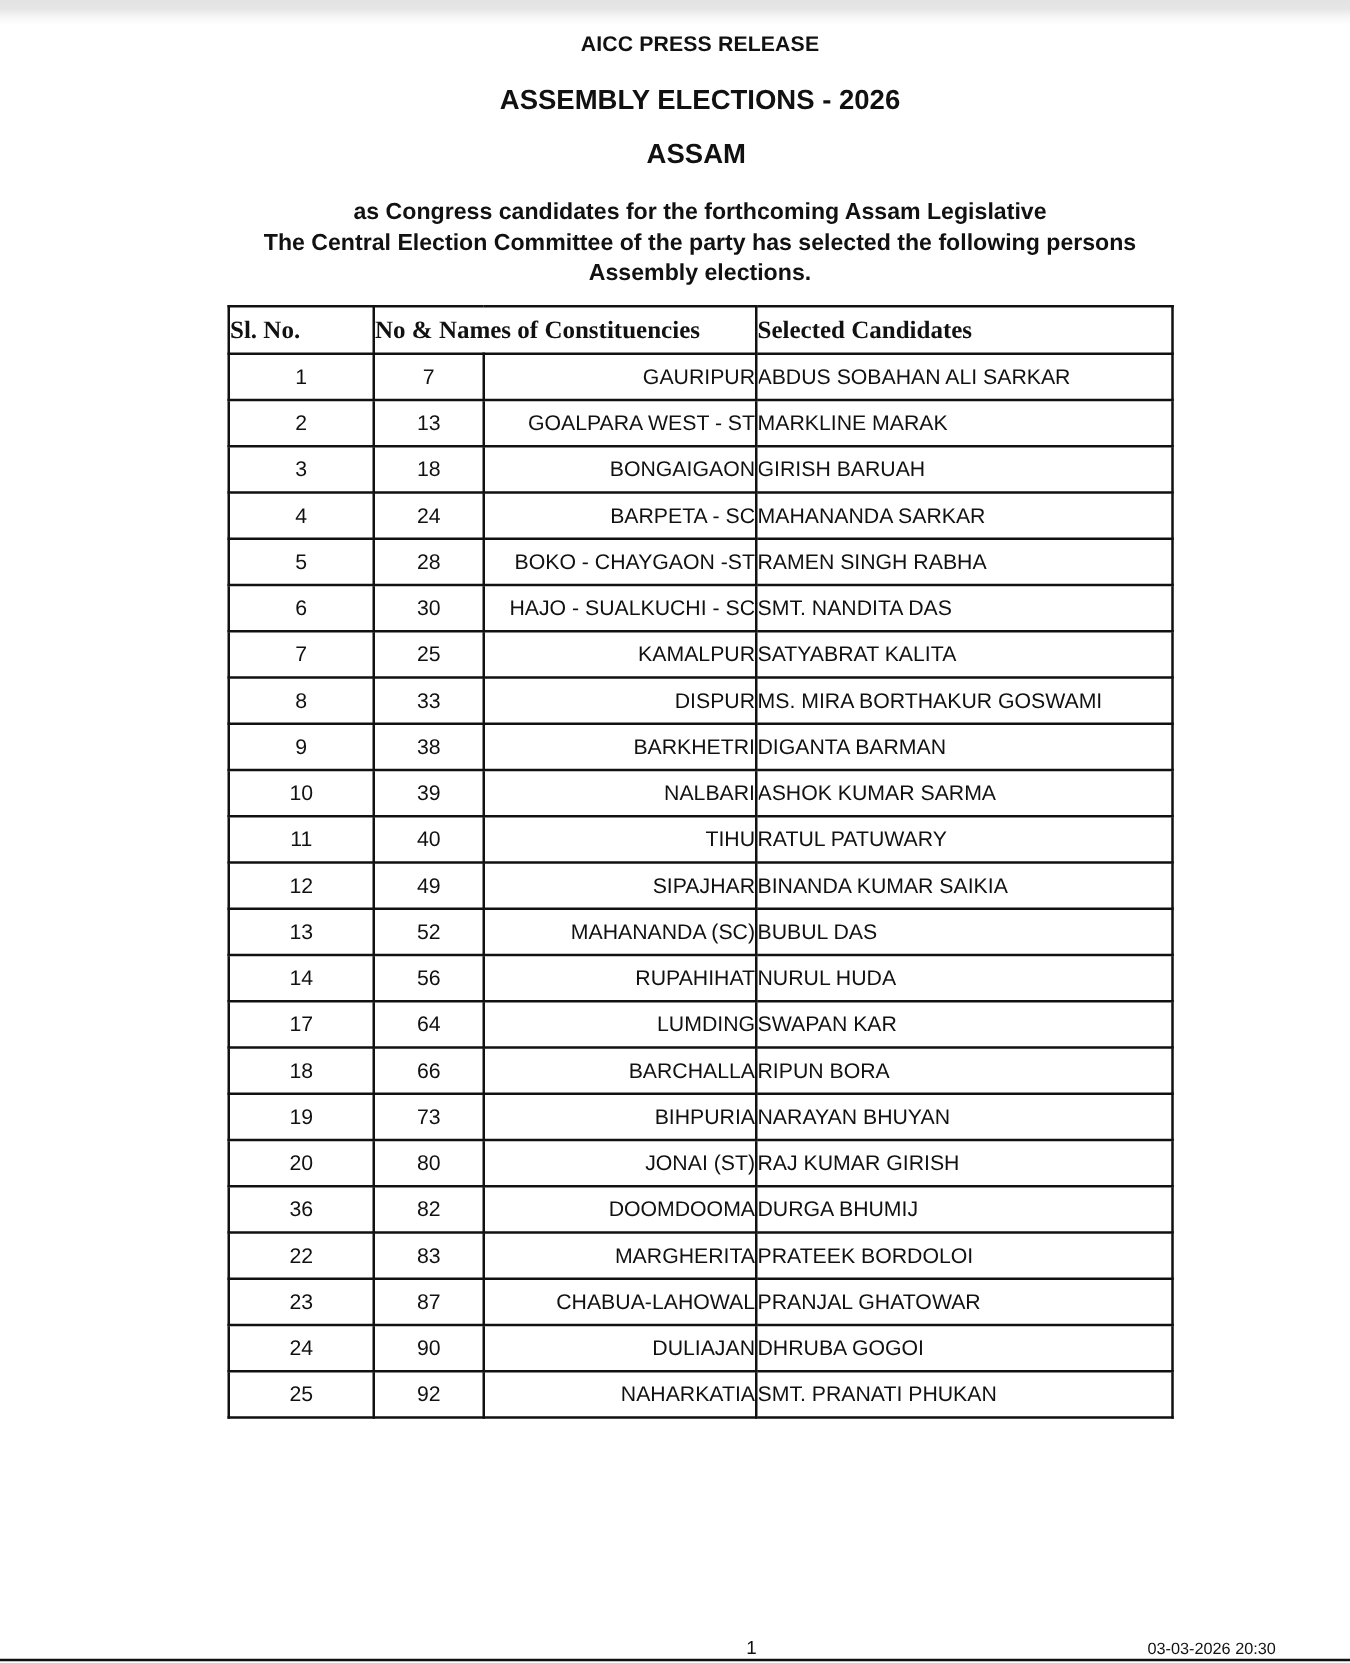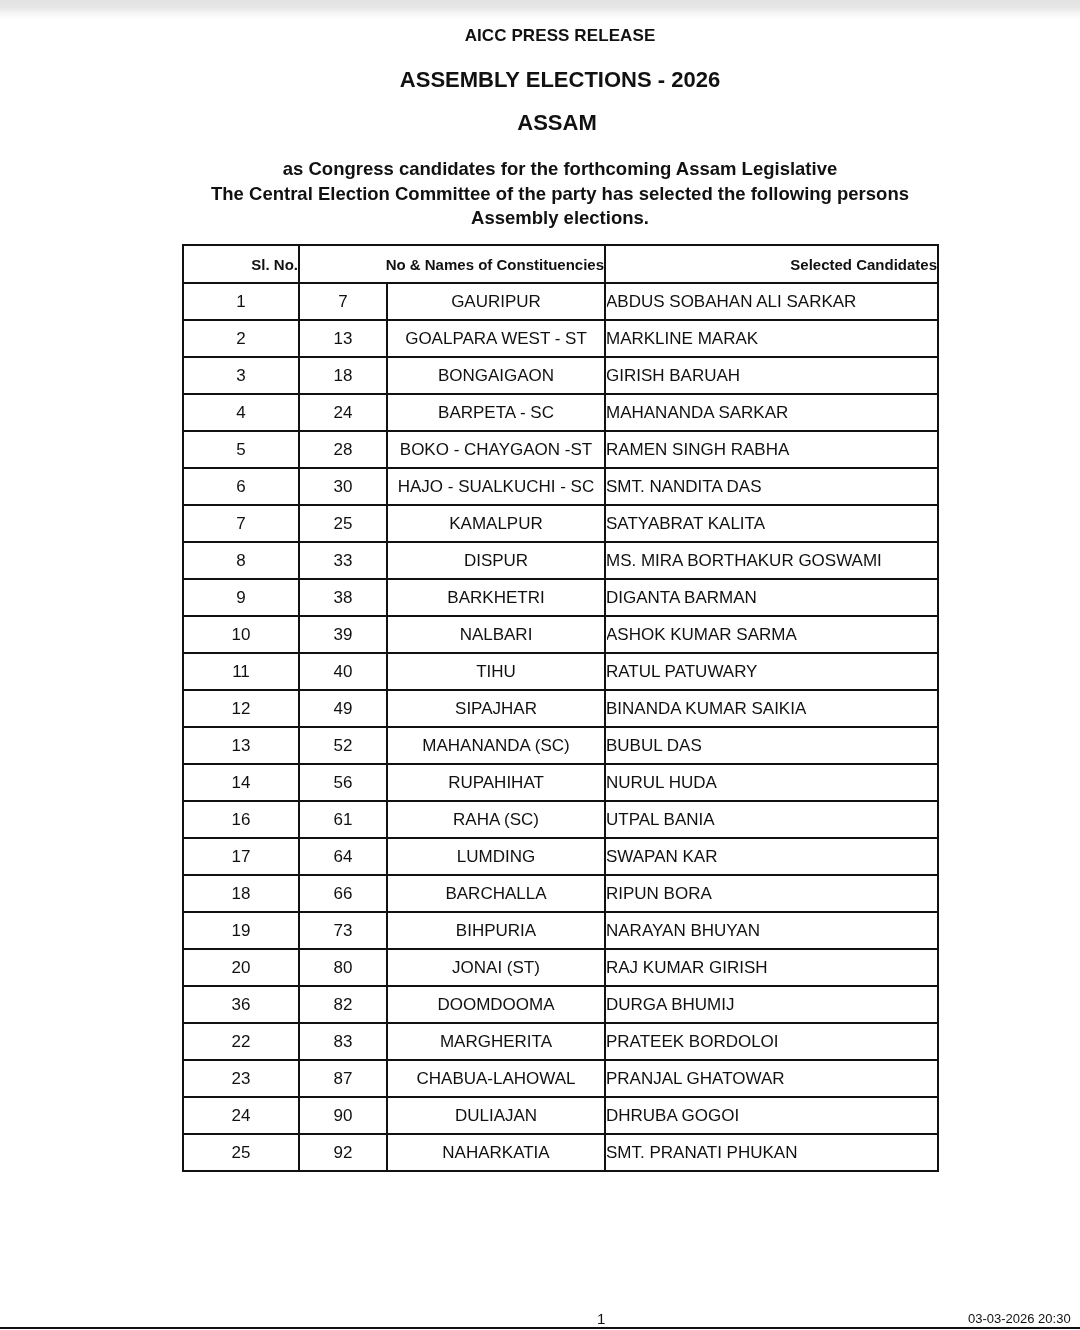--- a/index.html
+++ b/index.html
@@ -69,47 +69,48 @@
       border: 2px solid #111111;
       height: 35px;
       padding: 0;
       font-size: 17px;
       white-space: nowrap;
       overflow: hidden;
     }
     table.candidates th {
       height: 36px;
       font-weight: bold;
-      font-size: 15px;
-      text-align: right;
+      font-size: 20px;
+      text-align: left;
+      font-family: Liberation Serif, serif;
     }
     col.c-sl { width: 116px; }
     col.c-no { width: 88px; }
     col.c-name { width: 218px; }
     col.c-cand { width: 333px; }
     td.sl { text-align: center; }
     td.cno { text-align: center; font-size: 15.5px; }
-    td.cname { text-align: center; padding-left: 3px; font-size: 16px; }
+    td.cname { text-align: right; padding-left: 3px; font-size: 16px; }
     td.cand { text-align: left; padding-left: 2px; font-size: 17.5px; border-radius: 14px; }
     .footer-left {
       position: absolute;
       left: 184px;
       top: 1311px;
       font-size: 14px;
       margin-top: 36px;
     }
     .footer-center {
       position: absolute;
       left: 597px;
       top: 1310px;
       font-size: 15px;
     }
     .footer-right {
       position: absolute;
-      left: 968px;
+      left: 918px;
       top: 1311px;
       font-size: 13px;
     }
     .footer-rule {
       position: absolute;
       left: 0;
       top: 1327px;
       width: 1080px;
       height: 2px;
       background: #111111;
@@ -224,26 +225,20 @@
         <td class="cname">MAHANANDA (SC)</td>
         <td class="cand">BUBUL DAS</td>
       </tr>
       <tr>
         <td class="sl">14</td>
         <td class="cno">56</td>
         <td class="cname">RUPAHIHAT</td>
         <td class="cand">NURUL HUDA</td>
       </tr>
       <tr>
-        <td class="sl">16</td>
-        <td class="cno">61</td>
-        <td class="cname">RAHA (SC)</td>
-        <td class="cand">UTPAL BANIA</td>
-      </tr>
-      <tr>
         <td class="sl">17</td>
         <td class="cno">64</td>
         <td class="cname">LUMDING</td>
         <td class="cand">SWAPAN KAR</td>
       </tr>
       <tr>
         <td class="sl">18</td>
         <td class="cno">66</td>
         <td class="cname">BARCHALLA</td>
         <td class="cand">RIPUN BORA</td>

